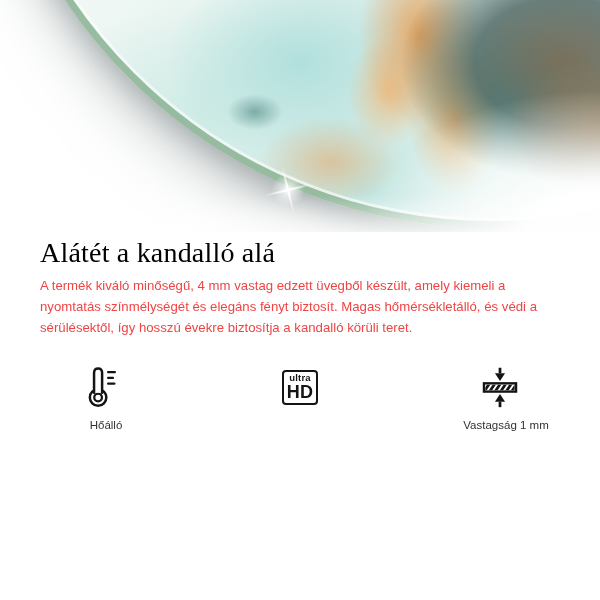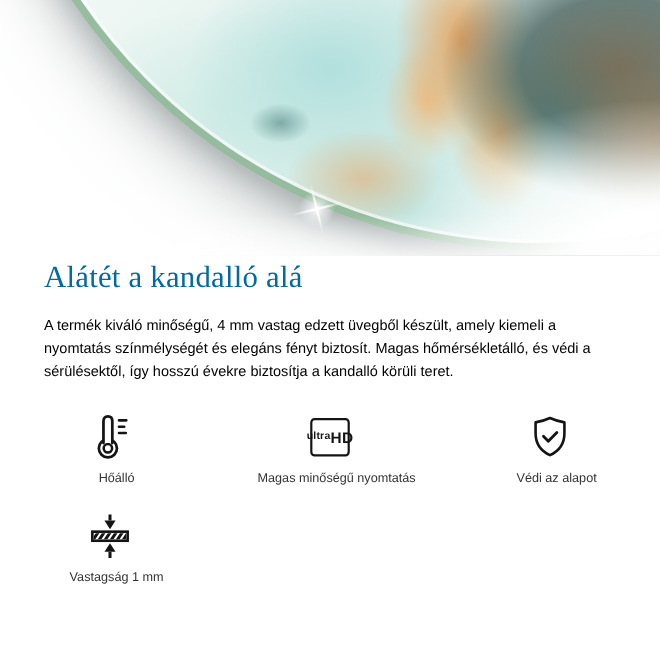--- a/index.html
+++ b/index.html
@@ -43,35 +43,35 @@
     transform: rotate(-14deg); pointer-events: none;
     background: radial-gradient(circle, rgba(255,255,255,1) 0%, rgba(255,255,255,0.6) 20%, rgba(255,255,255,0) 58%); }
   .sparkle::before { content: ""; position: absolute; left: -4px; right: -4px; top: 50%; height: 2px; margin-top: -1px;
     background: linear-gradient(90deg, transparent, #fff 42%, #fff 58%, transparent); }
   .sparkle::after { content: ""; position: absolute; top: -4px; bottom: -4px; left: 50%; width: 2px; margin-left: -1px;
     background: linear-gradient(180deg, transparent, #fff 42%, #fff 58%, transparent); }
 
   
   .content { padding: 0 40px; }
   .title { font-family: "Liberation Serif", "DejaVu Serif", serif; font-weight: 400;
-    color: #0369a1; font-size: 28px; line-height: 31px; letter-spacing: 0.2px; margin-top: 5px; }
-  .desc { margin-top: 17px; font-size: 13.2px; line-height: 21px; color: #000000; max-width: 522px; }
+    color: #000000; font-size: 28px; line-height: 31px; letter-spacing: 0.2px; margin-top: 5px; }
+  .desc { margin-top: 7px; font-size: 13.2px; line-height: 21px; color: #ef4444; max-width: 522px; }
 
   
   .features { margin-top: 26px; display: grid; grid-template-columns: repeat(3, 1fr); row-gap: 23px; }
   .feature { display: flex; flex-direction: column; align-items: center; }
   .icon-wrap { height: 46px; display: flex; align-items: center; justify-content: center; margin-bottom: 9px; }
   .feature-label { font-size: 11.5px; color: #333; text-align: center; margin-left: 12px; }
   .feature svg { stroke: #141414; fill: none; stroke-width: 2.6; }
 
   
   .uhd-box { width: 36px; height: 35px; border: 2.5px solid #141414; border-radius: 4px;
-    display: flex; flex-direction: row; align-items: center; justify-content: center; line-height: 1; color: #141414; }
+    display: flex; flex-direction: column; align-items: center; justify-content: center; line-height: 1; color: #141414; }
   .uhd-top { font-size: 9.5px; font-weight: 700; letter-spacing: 0.2px; }
-  .uhd-bottom { font-size: 14px; font-weight: 800; margin-top: 1px; letter-spacing: 0.3px; }
+  .uhd-bottom { font-size: 18px; font-weight: 800; margin-top: 1px; letter-spacing: 0.3px; }
 </style>
 </head>
 <body>
 
 <div class="hero">
   <div class="marble"></div>
   <div class="glass-disc"></div>
   <div class="sparkle"></div>
   <div class="hero-fade"></div>
 </div>
@@ -97,32 +97,22 @@
     <div class="feature-label">Hőálló</div>
   </div>
 
   <div class="feature">
     <div class="icon-wrap">
       <div class="uhd-box">
         <span class="uhd-top">ultra</span>
         <span class="uhd-bottom">HD</span>
       </div>
     </div>
-    <div class="feature-label">Magas minőségű nyomtatás</div>
   </div>
 
-  <div class="feature">
-    <div class="icon-wrap">
-      <svg width="44" height="44" viewBox="0 0 48 48" stroke-linejoin="round" stroke-linecap="round">
-        <path d="M24 5.5 C29 7.8 33.5 9.1 38.3 9.8 V20.5 C38.3 31 32.4 38.4 24 42.3 C15.6 38.4 9.7 31 9.7 20.5 V9.8 C14.5 9.1 19 7.8 24 5.5 Z"></path>
-        <path d="M17.5 23.6 L22.3 28.4 L30.8 19.8" stroke-width="2.8"></path>
-      </svg>
-    </div>
-    <div class="feature-label">Védi az alapot</div>
-  </div>
 
 
 
   <div class="feature">
     <div class="icon-wrap">
       <svg width="44" height="44" viewBox="0 0 48 48" stroke-width="2.2">
         <defs>
             <clipPath id="barClip">
               <rect x="8" y="21.5" width="32" height="6"></rect>
             </clipPath>

